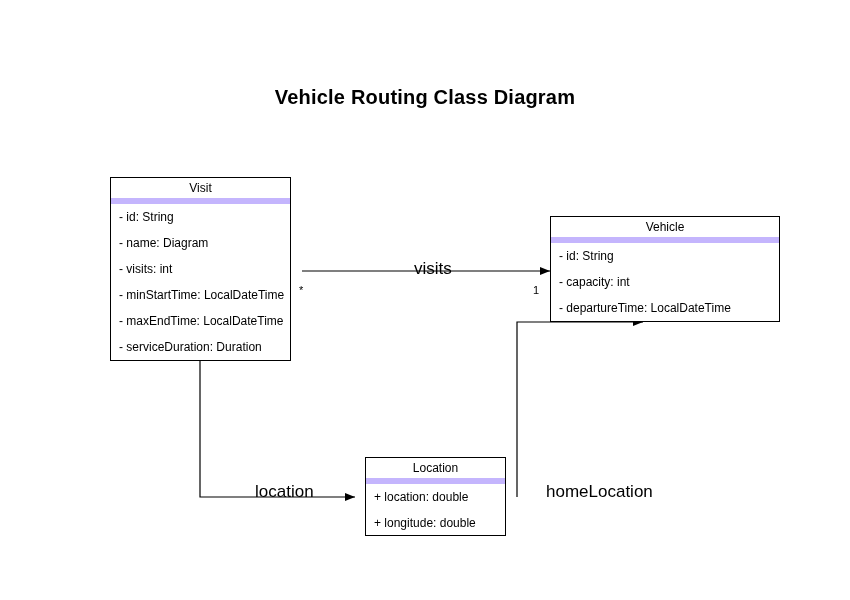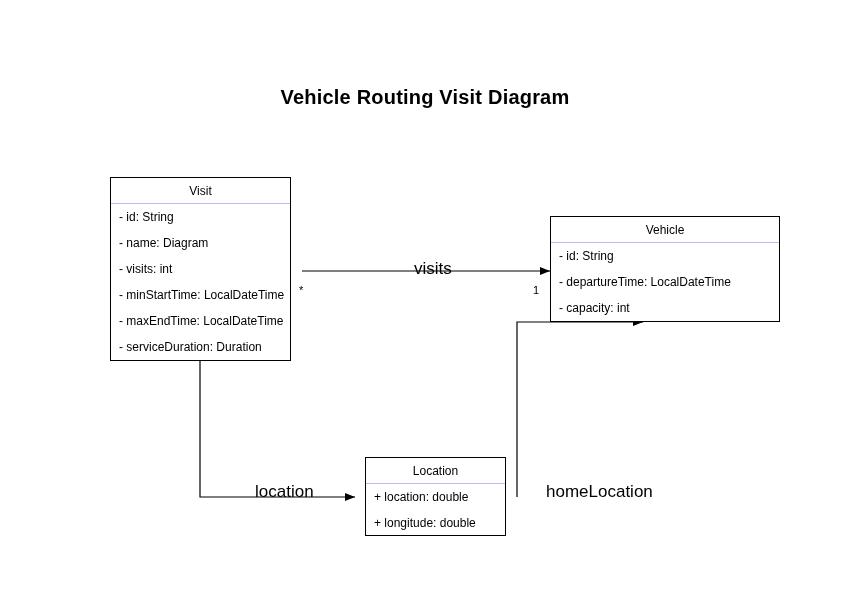--- a/index.html
+++ b/index.html
@@ -35,21 +35,21 @@
     overflow: visible;
   }
   .uml-class {
     position: absolute;
     box-sizing: border-box;
     border: 1px solid #000000;
     background: #ffffff;
   }
   .class-header {
     box-sizing: border-box;
-    border-bottom: 1px solid #c4b5fd;
+    border-bottom: 6px solid #c4b5fd;
     text-align: center;
     font-size: 12px;
     color: #000000;
     display: flex;
     align-items: center;
     justify-content: center;
   }
   .class-attrs {
     box-sizing: border-box;
     padding: 0;
@@ -74,21 +74,21 @@
     font-size: 11px;
     color: #000000;
     white-space: nowrap;
   }
 </style>
 </head>
 <body>
 
 <div id="canvas">
 
-  <div id="diagram-title">Vehicle Routing Visit Diagram</div>
+  <div id="diagram-title">Vehicle Routing Class Diagram</div>
 
   <svg class="edges" viewBox="0 0 850 600" xmlns="http://www.w3.org/2000/svg">
     <defs>
       <marker id="arrow-left" markerWidth="10" markerHeight="8" refX="0" refY="4" orient="auto" markerUnits="userSpaceOnUse">
         <path d="M 10 0 L 0 4 L 10 8 z" fill="#000000"></path>
       </marker>
       <marker id="arrow-right" markerWidth="10" markerHeight="8" refX="10" refY="4" orient="auto" markerUnits="userSpaceOnUse">
         <path d="M 0 0 L 10 4 L 0 8 z" fill="#000000"></path>
       </marker>
     </defs>
@@ -115,22 +115,22 @@
       <div class="attr-row">- minStartTime: LocalDateTime</div>
       <div class="attr-row">- maxEndTime: LocalDateTime</div>
       <div class="attr-row">- serviceDuration: Duration</div>
     </div>
   </div>
 
   <div class="uml-class" style="left:550px; top:216px; width:230px; height:106px;">
     <div class="class-header" style="height:26px;">Vehicle</div>
     <div class="class-attrs">
       <div class="attr-row">- id: String</div>
+      <div class="attr-row">- capacity: int</div>
       <div class="attr-row">- departureTime: LocalDateTime</div>
-      <div class="attr-row">- capacity: int</div>
     </div>
   </div>
 
   <div class="uml-class" style="left:365px; top:457px; width:141px; height:79px;">
     <div class="class-header" style="height:26px;">Location</div>
     <div class="class-attrs">
       <div class="attr-row">+ location: double</div>
       <div class="attr-row">+ longitude: double</div>
     </div>
   </div>

